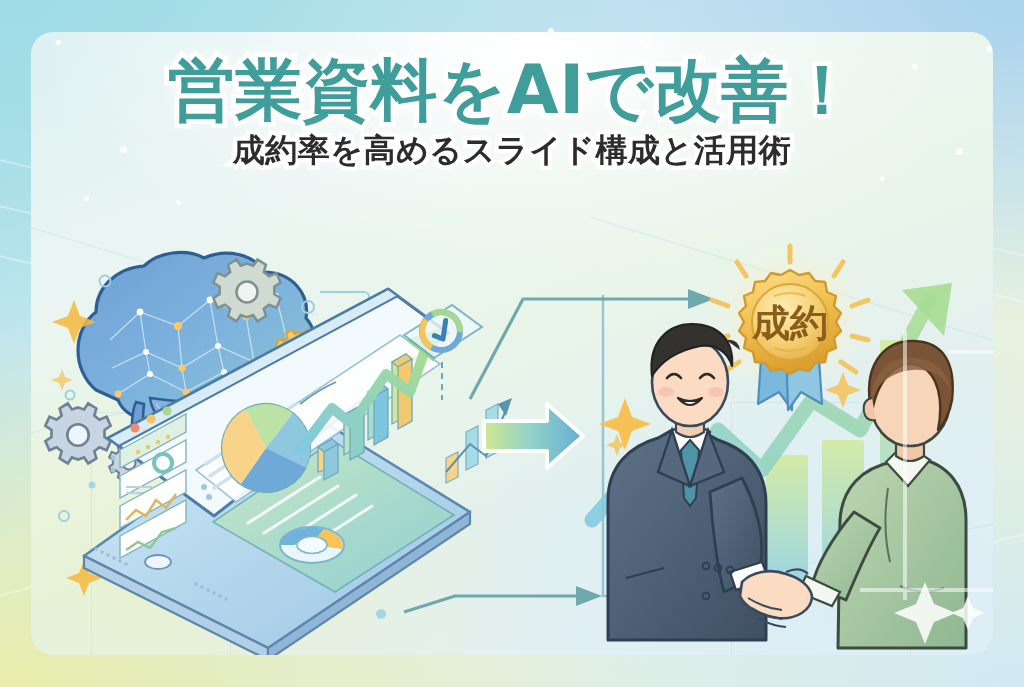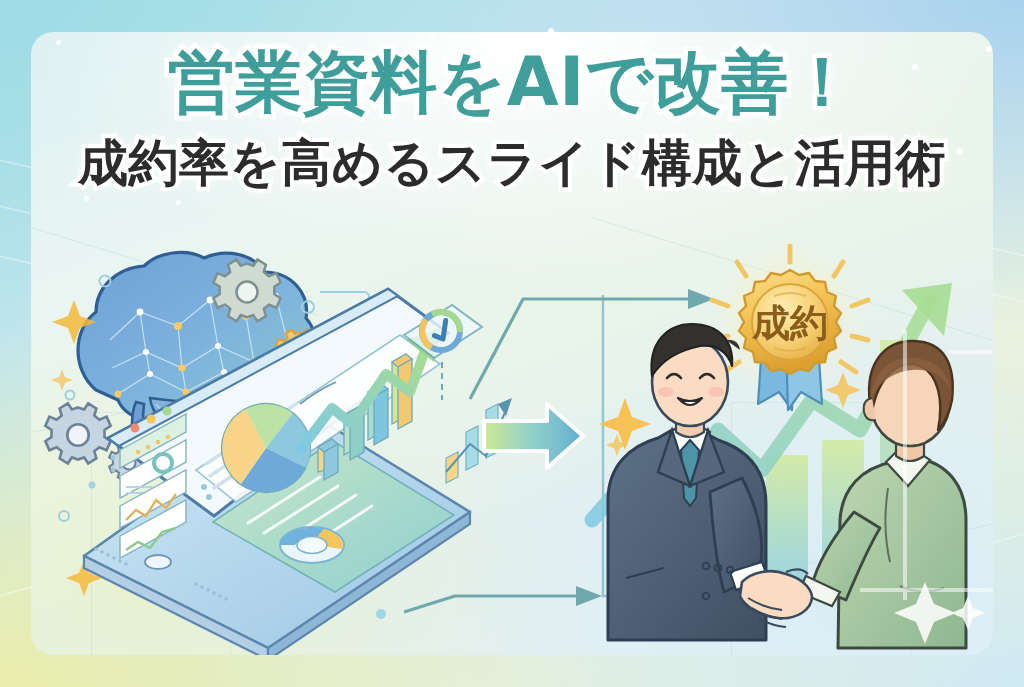--- a/index.html
+++ b/index.html
@@ -56,33 +56,33 @@
   .pl3 { left:0;    top:400px; width:240px; height:1px; transform:rotate(-12deg); }
   .pl4 { left:640px;top:560px; width:340px; height:1px; transform:rotate(-12deg); }
   .pbox { position:absolute; border:1px solid rgba(168,205,214,.28); }
   .pb1 { left:60px;  top:380px; width:140px; height:250px; }
   .pb2 { left:700px; top:370px; width:180px; height:260px; }
 
   
   .dot { position:absolute; border-radius:50%; background:#ffffff; opacity:.9; }
 
   
-  #title-block { position:absolute; left:0; top:48px; width:1024px; text-align:center; z-index:40; }
+  #title-block { position:absolute; left:0; top:56px; width:1024px; text-align:center; z-index:40; }
   .title-line { font-weight:900; letter-spacing:.5px; line-height:1.02; white-space:nowrap; }
   #title-main {
     font-size:67px;
     color:#3f9e9a;
     -webkit-text-stroke:9px #ffffff;
     paint-order:stroke fill;
     text-shadow:0 0 14px rgba(255,255,255,.95), 0 0 26px rgba(255,255,255,.8);
   }
   #title-sub {
-    font-size:50px;
+    font-size:32px;
     color:#2c2c2c;
-    margin-top:22px;
+    margin-top:10px;
     -webkit-text-stroke:8px #ffffff;
     paint-order:stroke fill;
     text-shadow:0 0 12px rgba(255,255,255,.95), 0 0 22px rgba(255,255,255,.8);
   }
 
   
   #stage { position:absolute; left:0; top:0; width:1024px; height:687px; z-index:20; }
 </style>
 </head>
 <body>

